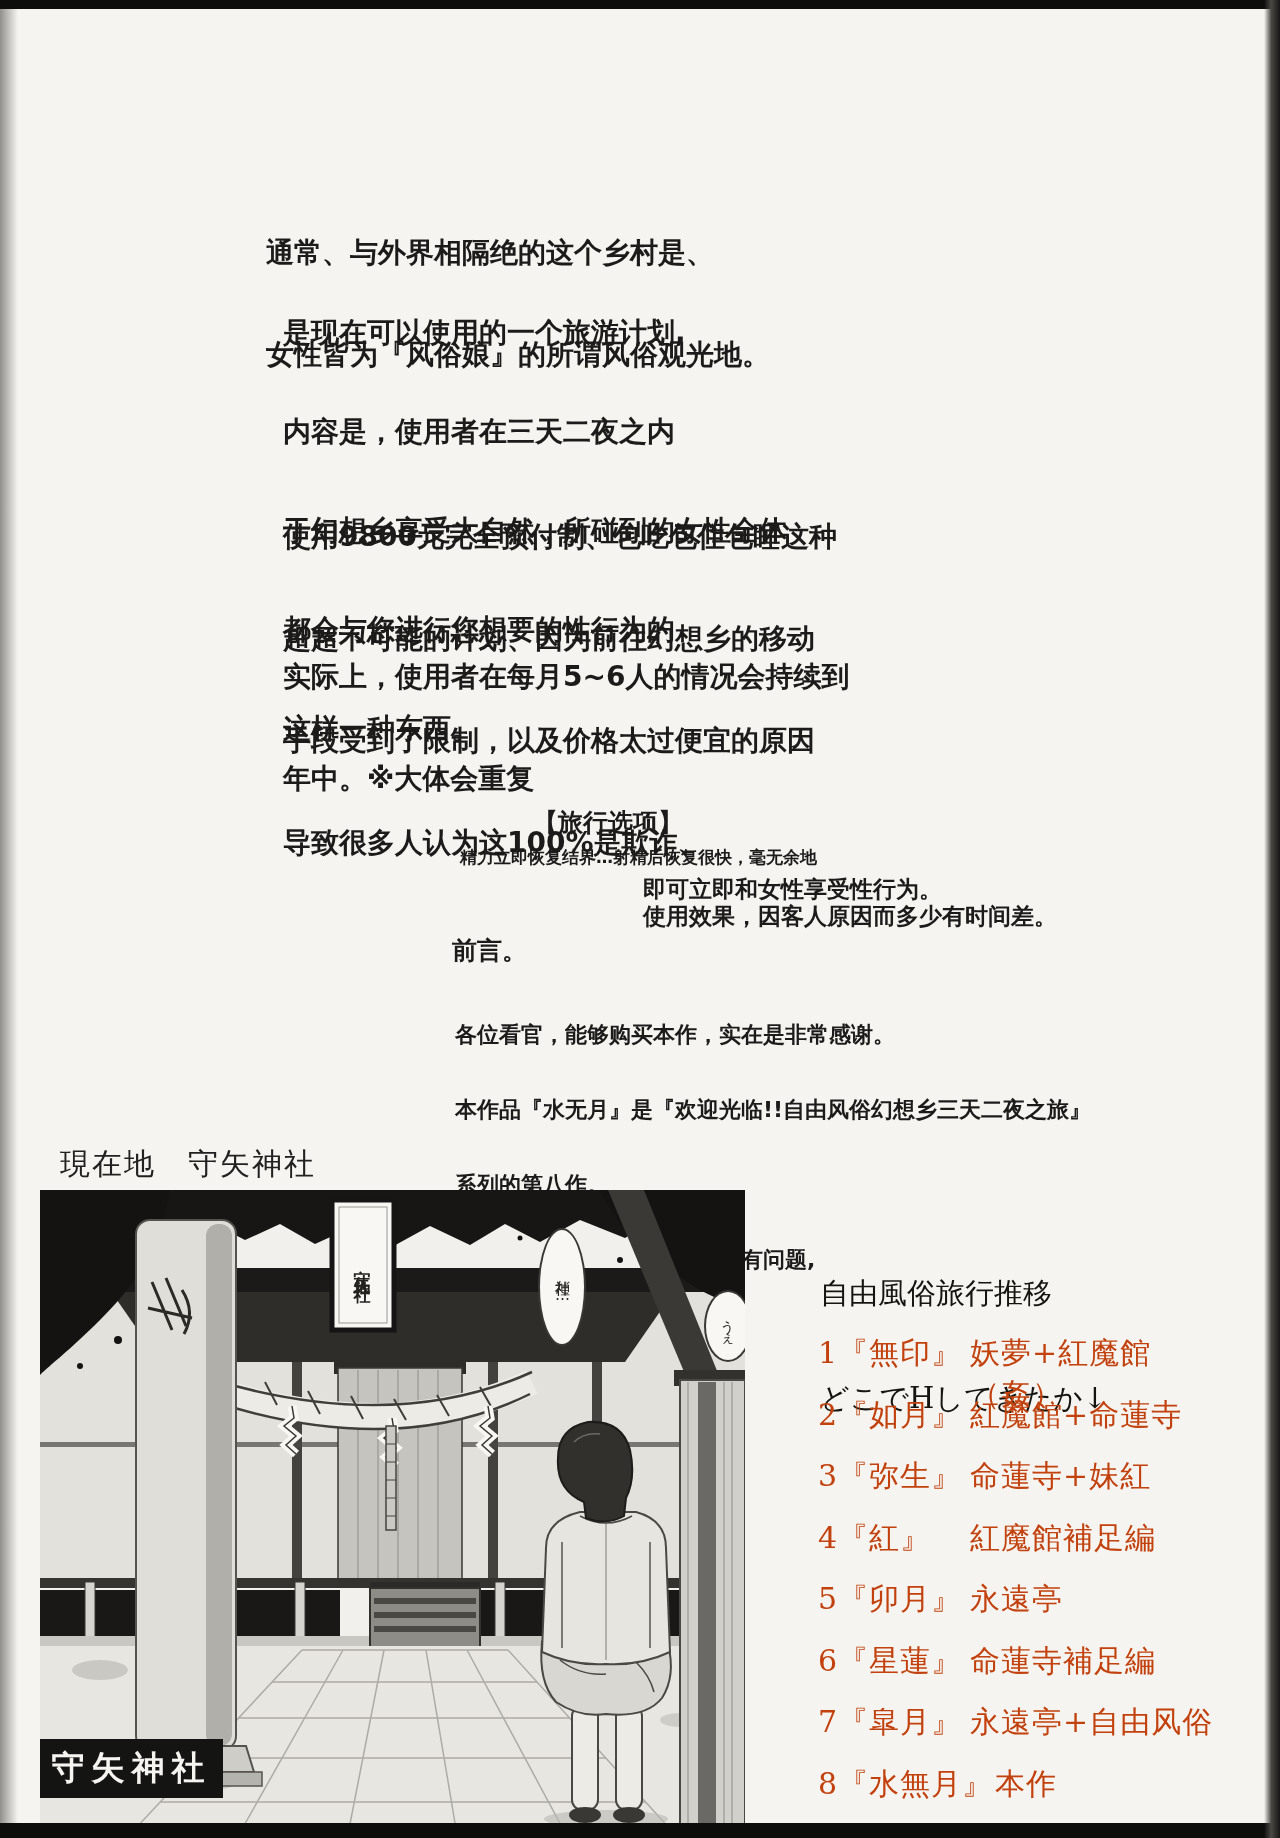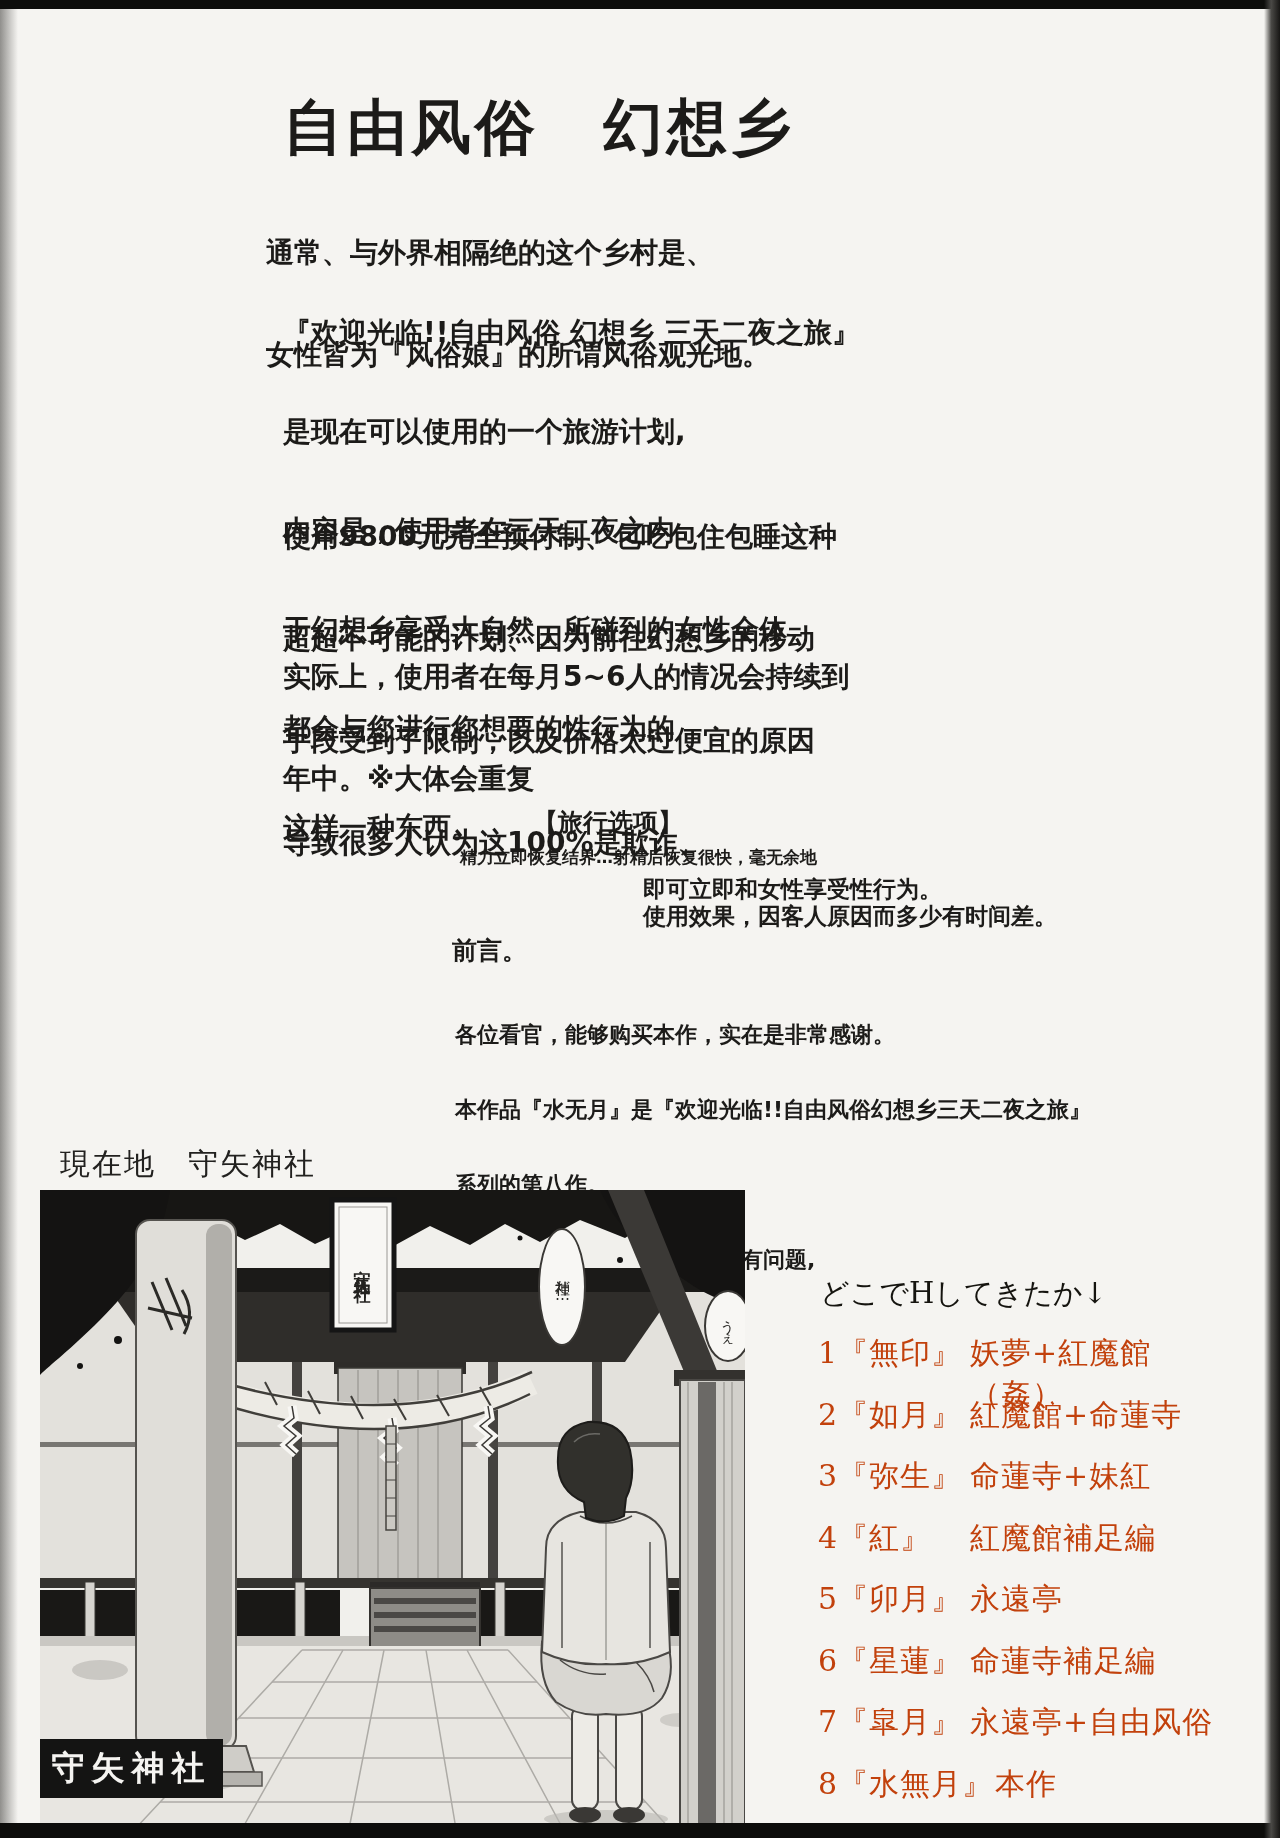--- a/index.html
+++ b/index.html
@@ -66,29 +66,27 @@
   .hist-row{display:flex;height:61.5px;align-items:flex-start;font-size:30px;letter-spacing:1px;}
   .hist-label{min-width:150px;}
   .hist-desc{margin-left:2px;}
 </style>
 </head>
 <body>
 
 <div class="page">
   <div class="edge-left"></div>
 
-  <h1 class="title cn">自由风俗　幻想乡</h1>
 
   <div class="para para-intro cn">
     <div>通常、与外界相隔绝的这个乡村是、</div>
     <div>女性皆为『风俗娘』的所谓风俗观光地。</div>
   </div>
 
   <div class="para para-plan cn">
-    <div>『欢迎光临!!自由风俗 幻想乡 三天二夜之旅』</div>
     <div>是现在可以使用的一个旅游计划,</div>
     <div>内容是，使用者在三天二夜之内</div>
     <div>于幻想乡享受大自然，所碰到的女性全体</div>
     <div>都会与您进行您想要的性行为的</div>
     <div>这样一种东西。</div>
   </div>
 
   <div class="para para-price cn">
     <div>使用9800元完全预付制、包吃包住包睡这种</div>
     <div>超超不可能的计划、因为前往幻想乡的移动</div>
@@ -238,20 +236,21 @@
     </div>
     <div class="bubble bubble-b">
       <span class="vtext">うぇ</span>
     </div>
     <div class="panel-caption">
       <span>守矢神社</span>
     </div>
   </div>
 
   <div class="hist-title">
+    <div>自由風俗旅行推移</div>
     <div>どこでHしてきたか↓</div>
   </div>
   <div class="hist-list">
     <div class="hist-row">
       <span class="hist-label">1『無印』</span>
       <span class="hist-desc">妖夢+紅魔館（姦）</span>
     </div>
     <div class="hist-row">
       <span class="hist-label">2『如月』</span>
       <span class="hist-desc">紅魔館+命蓮寺</span>

